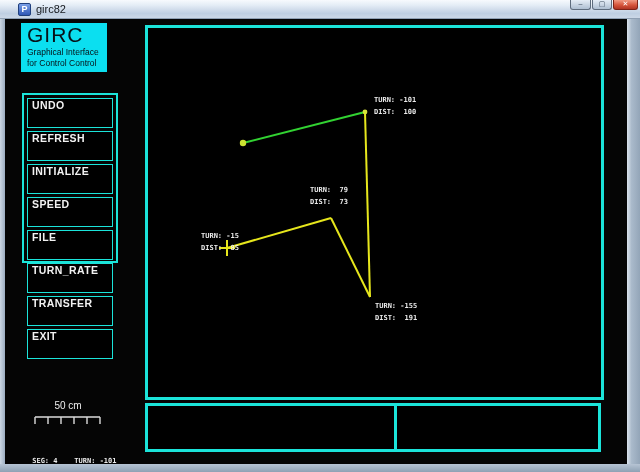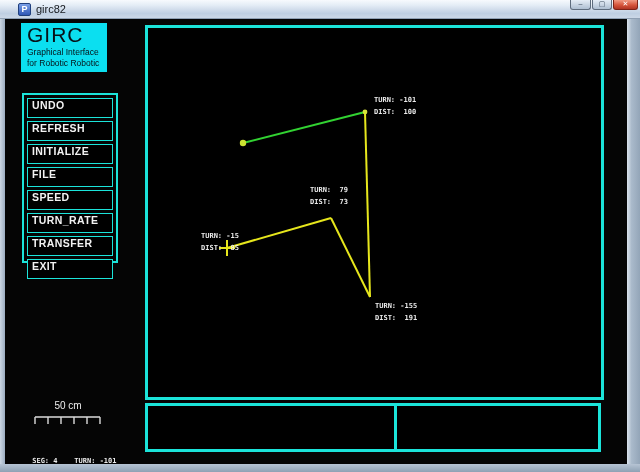--- a/index.html
+++ b/index.html
@@ -26,21 +26,21 @@
   .frame-bottom{position:absolute;left:0;top:464px;width:640px;height:8px;
     background:linear-gradient(180deg,#b6c4d4,#8fa1b4);}
   .client{position:absolute;left:5px;top:19px;width:622px;height:445px;background:#050505;}
   
   .logo{position:absolute;left:21px;top:23px;width:86px;height:49px;box-sizing:border-box;
     background:var(--logo-fill,#0bdff0);color:#071218;padding:0 0 0 6px;}
   .logo-title{font-size:21px;line-height:24px;letter-spacing:1px;}
   .logo-sub{font-size:8.5px;line-height:11px;}
   .menu{position:absolute;left:22px;top:93px;width:96px;height:170px;box-sizing:border-box;
     border:2px solid var(--cyan,#1be4da);padding:3px;}
-  .menu-btn{height:20px;box-sizing:border-box;border:1px solid var(--cyan,#1be4da);
+  .menu-btn{height:30px;box-sizing:border-box;border:1px solid var(--cyan,#1be4da);
     margin-bottom:3px;background:#000;color:#f2f2f2;font-size:10.5px;font-weight:bold;
     letter-spacing:.4px;line-height:13.5px;padding-left:4px;cursor:pointer;}
   
   .canvas{position:absolute;left:145px;top:25px;width:459px;height:375px;box-sizing:border-box;
     border:3px solid var(--cyan,#1be4da);background:#000;}
   .panel-left{position:absolute;left:145px;top:403px;width:252px;height:49px;box-sizing:border-box;
     border:3px solid var(--cyan,#1be4da);background:#000;}
   .panel-right{position:absolute;left:394px;top:403px;width:207px;height:49px;box-sizing:border-box;
     border:3px solid var(--cyan,#1be4da);background:#000;}
   .traj-svg{position:absolute;left:0;top:0;width:640px;height:472px;pointer-events:none;}
@@ -66,29 +66,29 @@
     <div class="winbtn btn-close">✕</div>
   </div>
   <div class="frame-left"></div>
   <div class="frame-right"></div>
   <div class="frame-bottom"></div>
   <div class="client"></div>
 
   <div class="logo">
     <div class="logo-title">GIRC</div>
     <div class="logo-sub">Graphical Interface</div>
-    <div class="logo-sub">for Robotic Robotic</div>
+    <div class="logo-sub">for Control Control</div>
   </div>
 
   <div class="menu">
     <div class="menu-btn">UNDO</div>
     <div class="menu-btn">REFRESH</div>
     <div class="menu-btn">INITIALIZE</div>
+    <div class="menu-btn">SPEED</div>
     <div class="menu-btn">FILE</div>
-    <div class="menu-btn">SPEED</div>
     <div class="menu-btn">TURN_RATE</div>
     <div class="menu-btn">TRANSFER</div>
     <div class="menu-btn">EXIT</div>
   </div>
 
   <div class="canvas"></div>
   <div class="panel-left"></div>
   <div class="panel-right"></div>
 
   <svg class="traj-svg">

